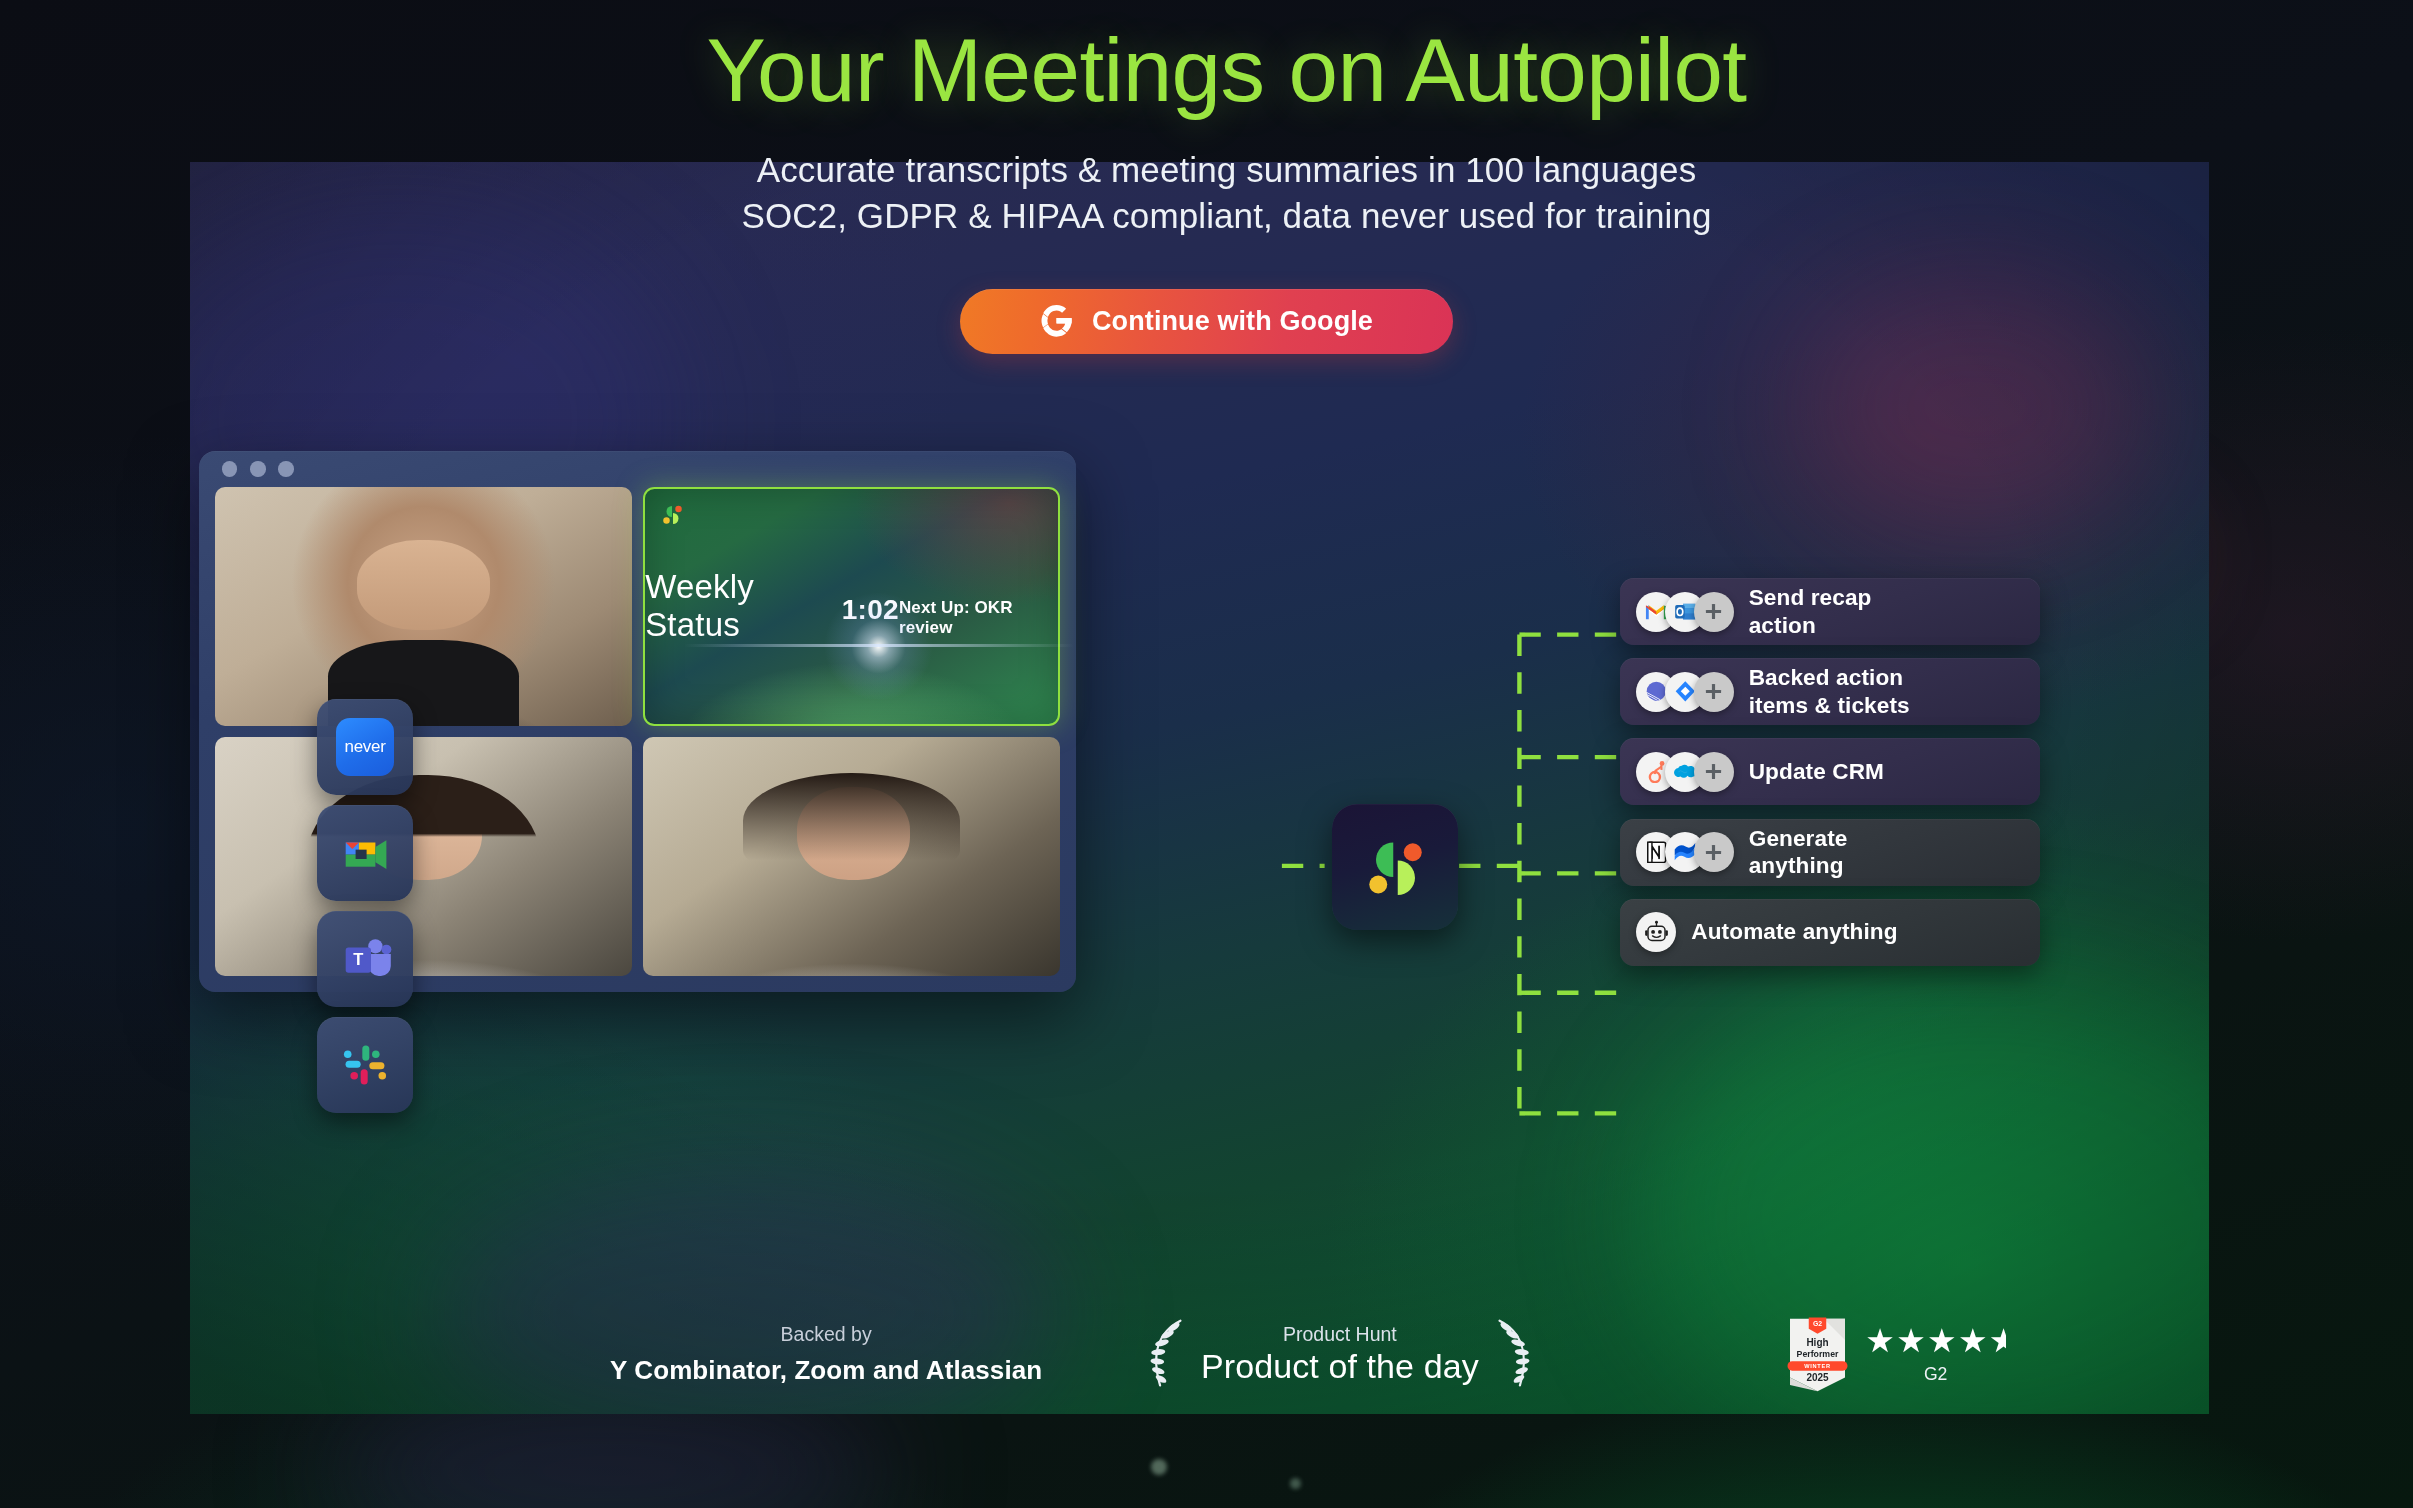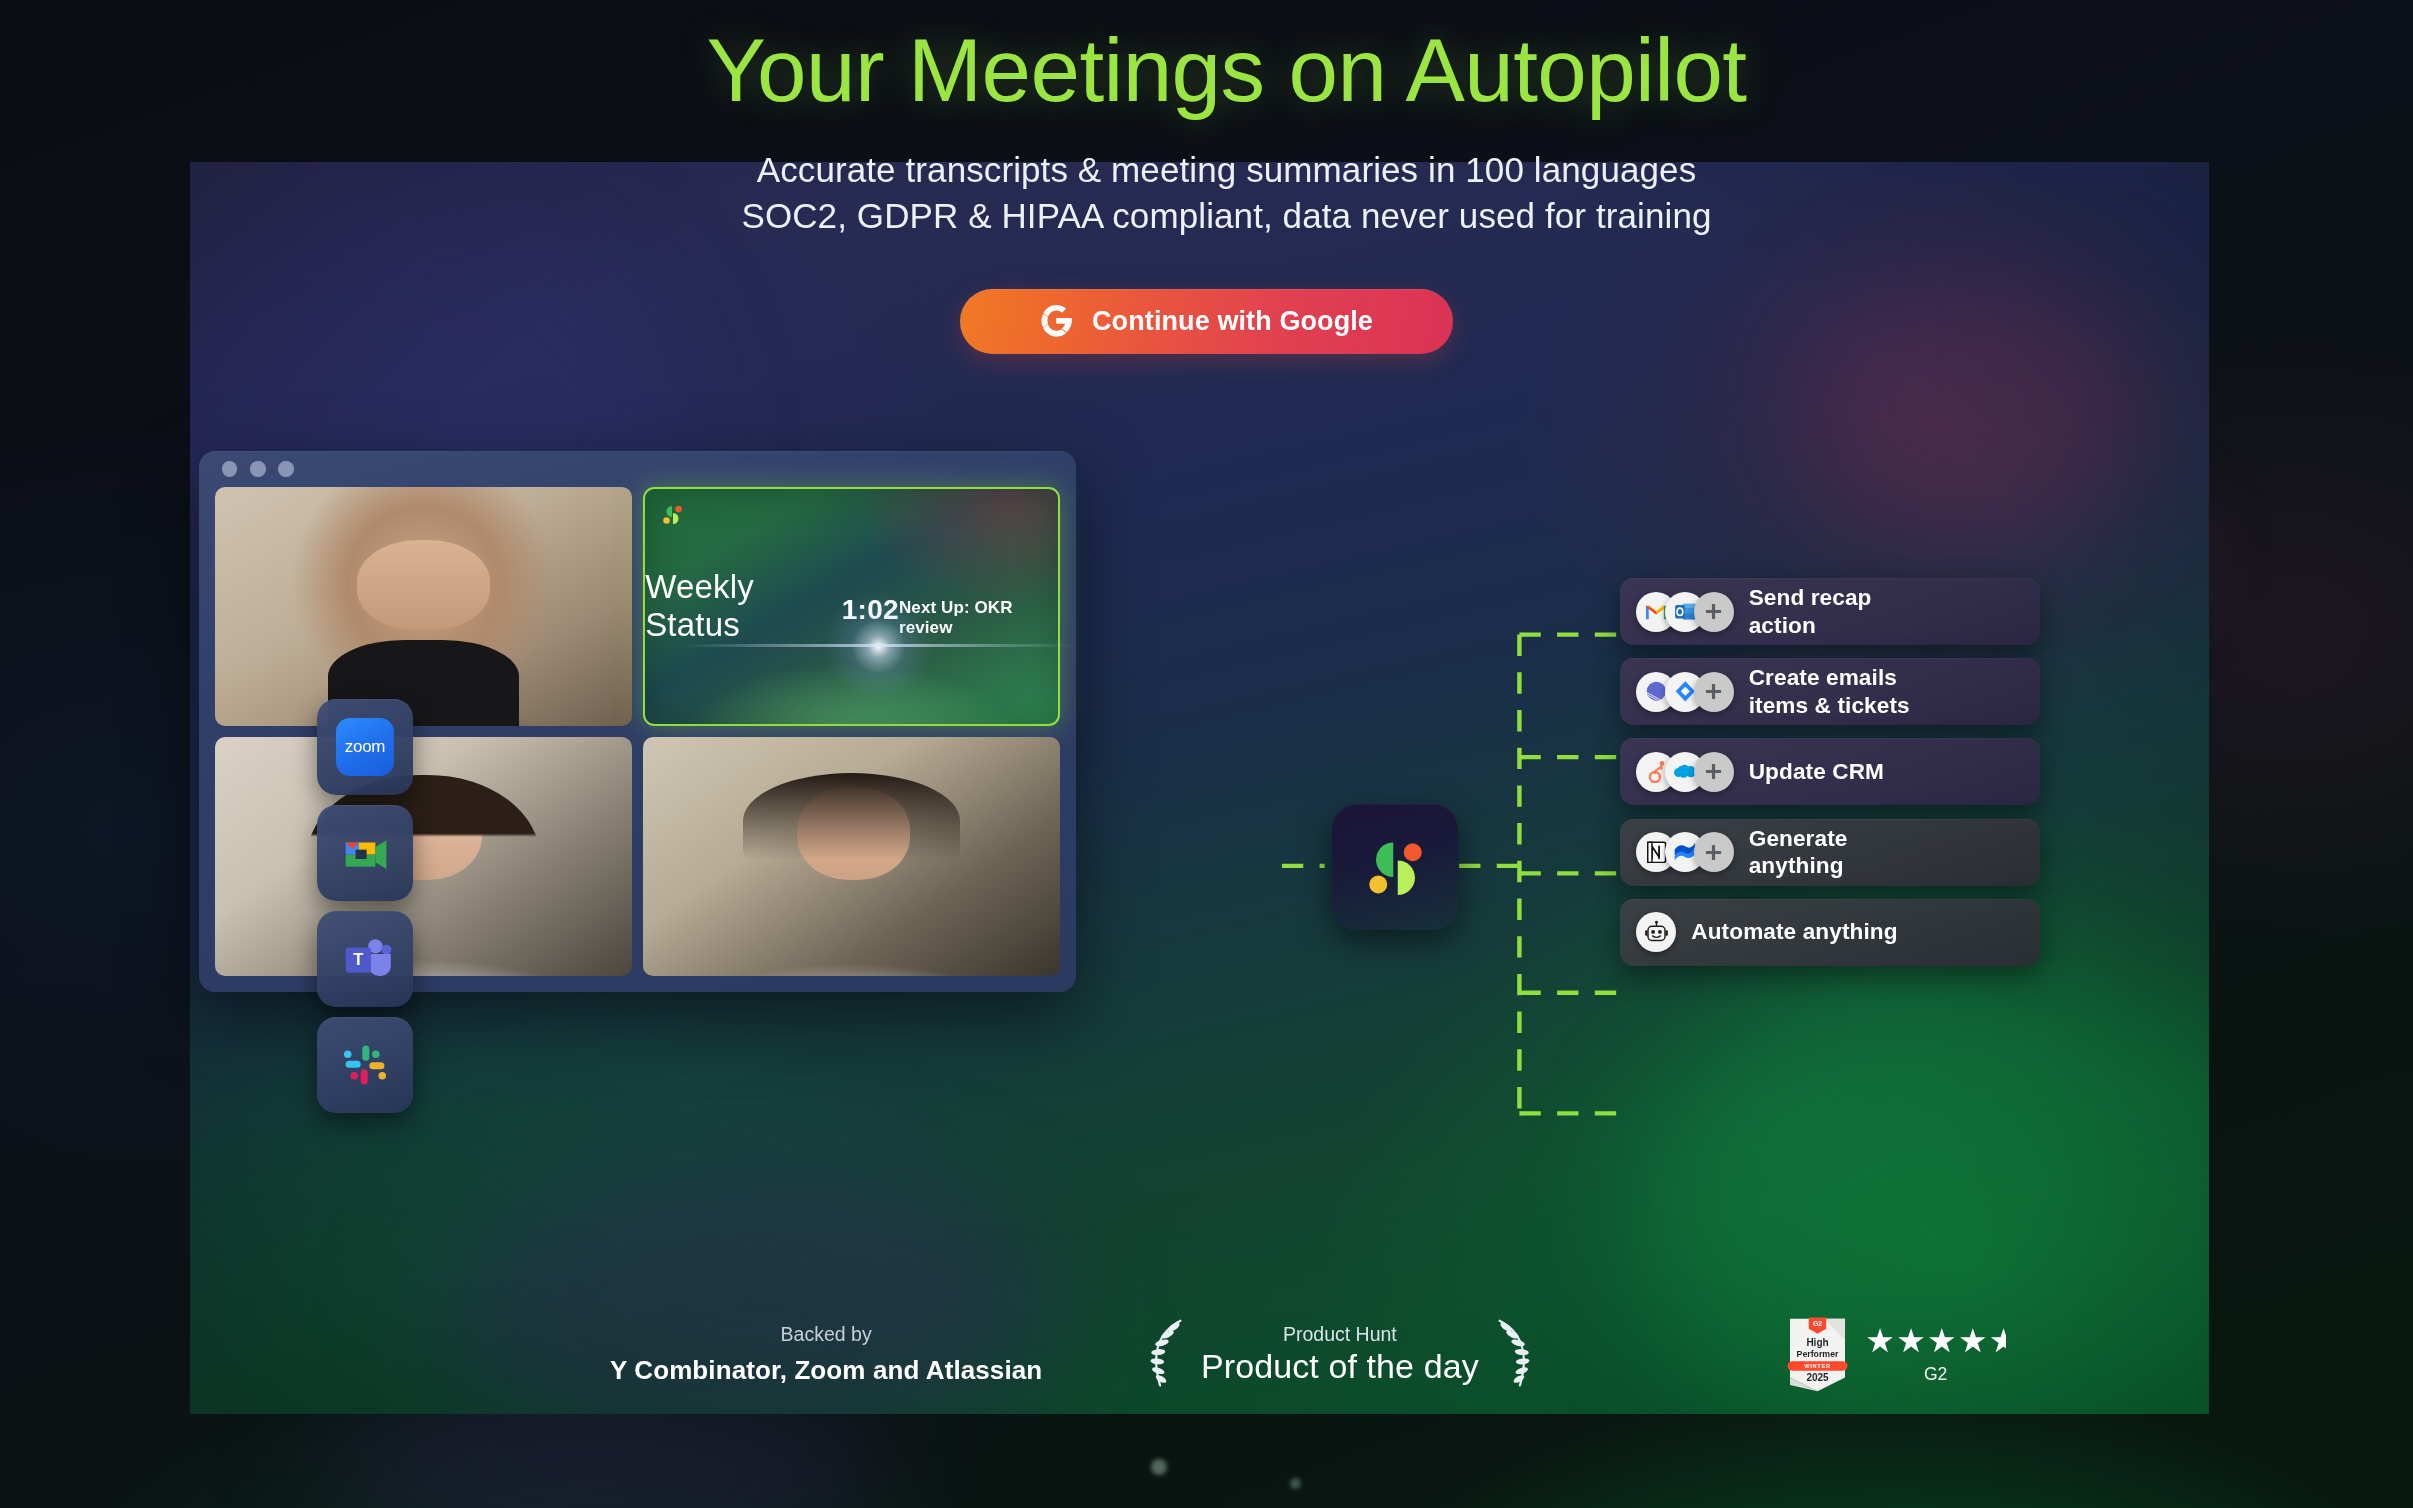--- a/index.html
+++ b/index.html
@@ -262,21 +262,21 @@
     <div class="tile face-c" style="grid-column:2;grid-row:2;"></div>
   </div>
 </div>
 
 <div id="flare"></div>
 
 <div id="app-rail">
   <div class="app-chip">
     <div class="app-inner">
       <div class="zoom-sq">
-          <span>zoom</span>
+          <span>never</span>
         </div>
     </div>
   </div>
 
   <div class="app-chip">
     <div class="app-inner">
       <svg width="55" height="55" viewBox="0 0 100 100" aria-hidden="true">
         <path d="M14 30 L38 30 L38 52 L14 52 Z" fill="#4285f4"></path>
         <path d="M14 30 L38 30 L26 42 Z" fill="#ea4335"></path>
         <path d="M38 30 L68 30 L68 52 L38 52 Z" fill="#fbbc04"></path>
@@ -383,21 +383,21 @@
         </svg>
       </span>
       <span class="icon-bubble plus">
         <svg width="19" height="19" viewBox="0 0 30 30" aria-hidden="true">
           <rect x="12.5" y="3" width="5" height="24" rx="1" fill="#5a5f64"></rect>
           <rect x="3" y="12.5" width="24" height="5" rx="1" fill="#5a5f64"></rect>
         </svg>
       </span>
     </div>
     <div class="card-label">
-      <div>Create emails</div>
+      <div>Backed action</div>
       <div>items &amp; tickets</div>
     </div>
   </div>
 
   <div class="action-card card-purple">
     <div class="icon-stack">
       <span class="icon-bubble">
         <svg width="21.4" height="22.6" viewBox="0 0 36 38" aria-hidden="true">
           <g fill="none" stroke="#ff7a59" stroke-width="3.4">
             <line x1="26" y1="4" x2="26" y2="15"></line>

